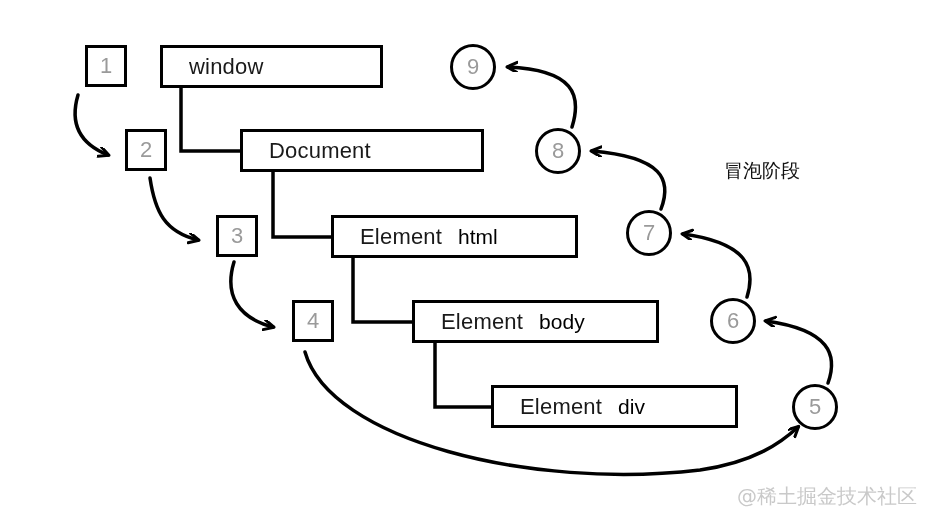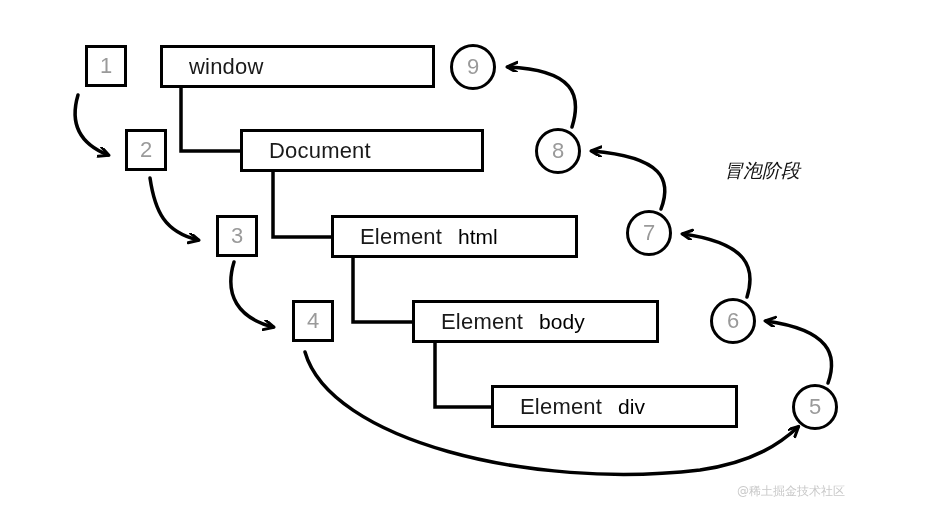--- a/index.html
+++ b/index.html
@@ -73,25 +73,24 @@
     font-size: 22px;
     color: #9a9a9a;
     line-height: 1;
   }
   .phase-label {
     position: absolute;
     font-size: 19px;
     color: #121212;
     white-space: nowrap;
     font-family: "DejaVu Sans", "Liberation Sans", sans-serif;
-    font-style: italic;
   }
   .watermark {
     position: absolute;
-    font-size: 12px;
+    font-size: 20px;
     color: #c9c9c9;
     white-space: nowrap;
     font-family: "DejaVu Sans", "Liberation Sans", sans-serif;
   }
 </style>
 </head>
 <body>
 
 <div id="stage">
 
@@ -135,21 +134,21 @@
       <path d="M 747,297 C 756,268 748,243 683,234"></path>
     </g>
     <g stroke="#000" stroke-width="3.5" fill="none" stroke-linecap="round" marker-end="url(#arrowhead-open)">
       <path d="M 661,209 C 672,180 663,157 592,151"></path>
     </g>
     <g stroke="#000" stroke-width="3.5" fill="none" stroke-linecap="round" marker-end="url(#arrowhead-open)">
       <path d="M 572,127 C 582,95 574,70 508,67"></path>
     </g>
   </svg>
 
-  <div class="node-box" style="left:160px; top:45px; width:275px; height:43px;">
+  <div class="node-box" style="left:160px; top:45px; width:223px; height:43px;">
     <span class="node-label">window</span>
     <span class="node-tag"></span>
   </div>
 
   <div class="node-box" style="left:240px; top:129px; width:244px; height:43px;">
     <span class="node-label">Document</span>
     <span class="node-tag"></span>
   </div>
 
   <div class="node-box" style="left:331px; top:215px; width:247px; height:43px;">

